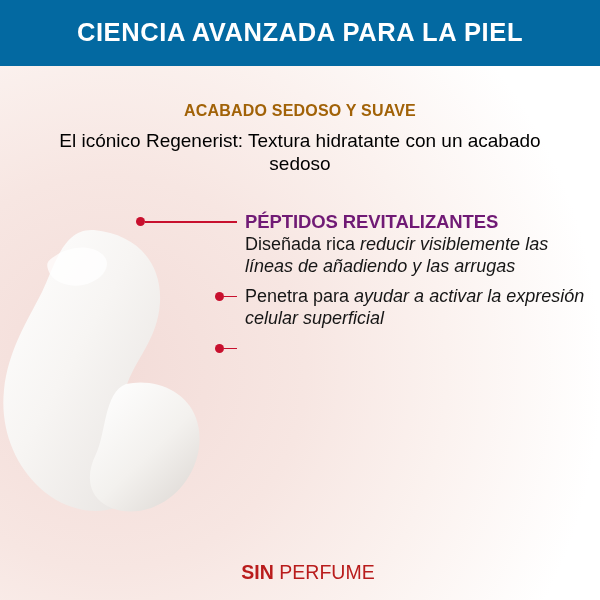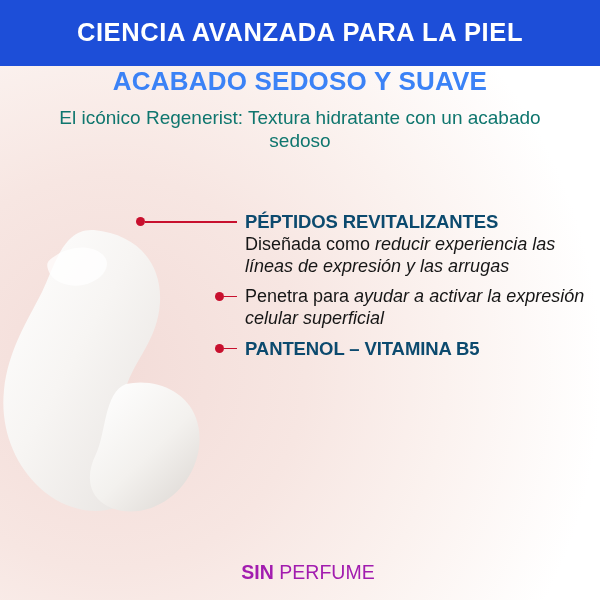--- a/index.html
+++ b/index.html
@@ -21,21 +21,21 @@
       radial-gradient(circle at 18% 62%, #f3dcd8 0%, #f7e6e2 32%, #fbf2ef 55%, #ffffff 80%),
       linear-gradient(160deg, #fdf6f4 0%, #f8e7e3 40%, #fdf7f5 100%);
     z-index: 0;
   }
 
   
   .banner {
     position: absolute;
     top: 0; left: 0; right: 0;
     height: 66px;
-    background: #1d4ed8;
+    background: #0369a1;
     display: flex;
     align-items: center;
     justify-content: center;
     z-index: 5;
   }
   .banner-title {
     color: #ffffff;
     font-size: 25.5px;
     font-weight: bold;
     letter-spacing: 0.6px;
@@ -56,50 +56,51 @@
 
   
   .content {
     position: absolute;
     top: 66px; left: 0; right: 0; bottom: 0;
     z-index: 3;
   }
 
   .headline {
     text-align: center;
-    font-size: 26px;
+    font-size: 16px;
     font-weight: bold;
-    color: #3b82f6;
+    color: #a16207;
     letter-spacing: 0.2px;
+    margin-top: 36px;
   }
   .subhead {
     text-align: center;
     font-size: 19px;
-    color: #0f766e;
+    color: #000000;
     line-height: 1.23;
     margin-top: 9px;
     padding: 0 38px;
   }
 
   
   .benefits {
     position: absolute;
     left: 0; right: 0;
     top: 145px;
   }
   .benefit {
     position: relative;
     padding-left: 245px;
     padding-right: 12px;
     margin-bottom: 8px;
   }
   .benefit .b-title {
     font-size: 18.5px;
     font-weight: bold;
-    color: #0c4a6e;
+    color: #701a75;
     line-height: 1.18;
     letter-spacing: -0.1px;
   }
   .benefit .b-body {
     font-size: 18px;
     color: #161616;
     line-height: 1.22;
     margin-top: 1px;
   }
   .benefit .b-body em {
@@ -135,21 +136,21 @@
   .c2 .line { left: 224px; width: 13px; }
   .c3 .dot  { left: 215px; }
   .c3 .line { left: 224px; width: 13px; }
 
   .footer-note {
     position: absolute;
     left: 16px; right: 0;
     bottom: 16px;
     text-align: center;
     font-size: 19.5px;
-    color: #a21caf;
+    color: #b91c1c;
     z-index: 4;
   }
   .footer-note .strong { font-weight: bold; }
 </style>
 </head>
 <body>
 
 <div class="bg-wash"></div>
 
 <svg class="swatch" viewBox="0 0 250 330" aria-hidden="true">
@@ -180,35 +181,34 @@
   <div class="subhead">El icónico Regenerist: Textura hidratante con un acabado sedoso</div>
 
   <div class="benefits">
 
     <div class="benefit">
       <div class="connector c1">
         <span class="dot"></span>
         <span class="line"></span>
       </div>
       <div class="b-title">PÉPTIDOS REVITALIZANTES</div>
-      <div class="b-body"><span>Diseñada como </span><em>reducir experiencia las líneas de expresión y las arrugas</em><span></span></div>
+      <div class="b-body"><span>Diseñada rica </span><em>reducir visiblemente las líneas de añadiendo y las arrugas</em><span></span></div>
     </div>
 
     <div class="benefit">
       <div class="connector c2">
         <span class="dot"></span>
         <span class="line"></span>
       </div>
       <div class="b-body"><span>Penetra para </span><em>ayudar a activar la expresión celular superficial</em><span></span></div>
     </div>
 
     <div class="benefit">
       <div class="connector c3">
         <span class="dot"></span>
         <span class="line"></span>
       </div>
-      <div class="b-title">PANTENOL – VITAMINA B5</div>
     </div>
 
   </div>
 </div>
 
 <div class="footer-note"><span class="strong">SIN</span><span> PERFUME</span></div>
 
 </body></html>

